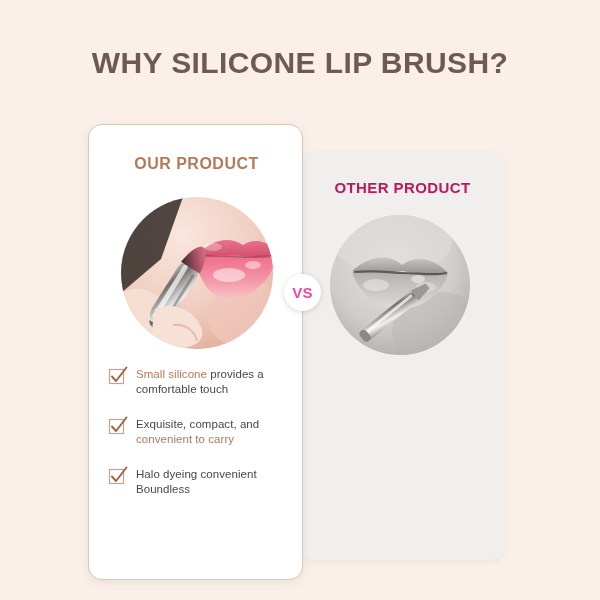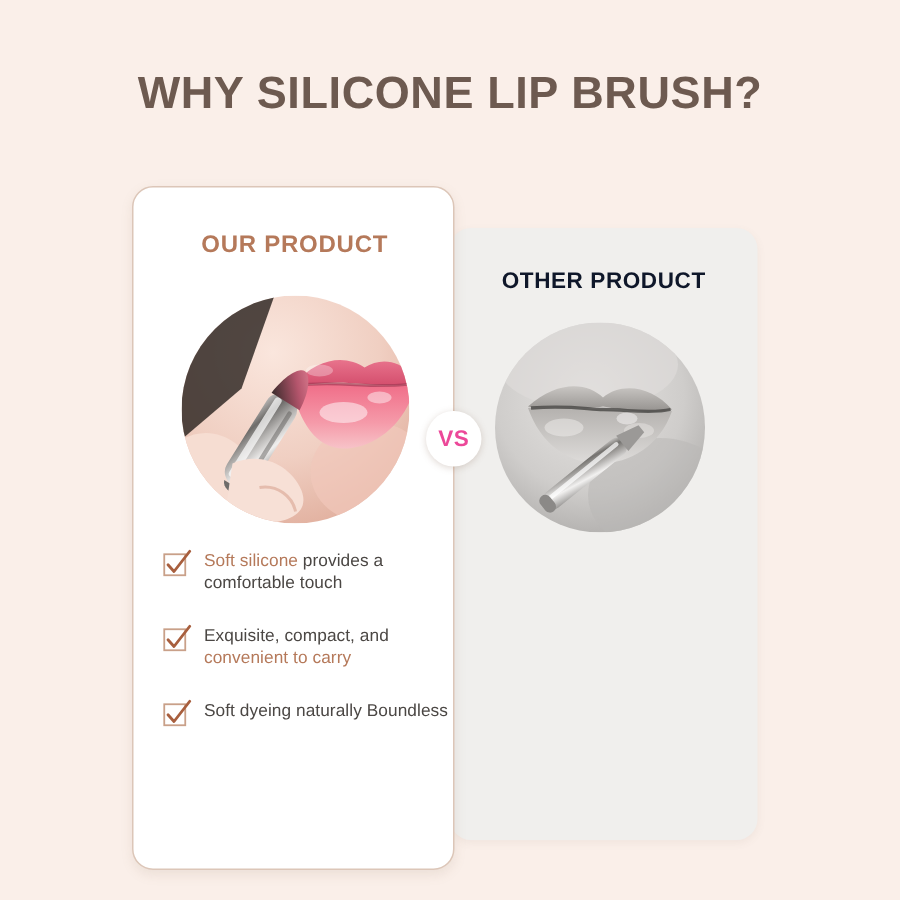--- a/index.html
+++ b/index.html
@@ -42,21 +42,21 @@
   .head-our{
     position:absolute;left:0;top:30px;width:215px;
     text-align:center;
     font-size:16px;font-weight:bold;letter-spacing:.5px;
     color:#b5795a;
   }
   .head-other{
     position:absolute;left:0;top:27px;width:205px;
     text-align:center;
     font-size:15px;font-weight:bold;letter-spacing:.4px;
-    color:#0f172a;
+    color:#be185d;
   }
 
   
   .photo{
     position:absolute;border-radius:50%;overflow:hidden;
   }
   .photo-our{left:32px;top:72px;width:152px;height:152px;}
   .photo-other{left:30px;top:63px;width:140px;height:140px;}
   .photo svg{display:block;width:100%;height:100%;}
 
@@ -202,38 +202,38 @@
     </div>
 
     <div class="list list-our" style="left:20px;top:242px;width:190px;">
       <div class="item">
         <span class="cbox">
           <svg viewBox="0 0 22 22" xmlns="http://www.w3.org/2000/svg">
             <rect x="2.5" y="5.5" width="14" height="14" fill="none" stroke="#c9a089" stroke-width="1.2"></rect>
             <path d="M5 12.5 L9 17 L19.5 3.5" fill="none" stroke="#a85f3e" stroke-width="1.9" stroke-linecap="round" stroke-linejoin="round"></path>
           </svg>
         </span>
-        <span class="txt"><span class="hl">Soft silicone</span><span> provides a comfortable touch</span></span>
+        <span class="txt"><span class="hl">Small silicone</span><span> provides a comfortable touch</span></span>
       </div>
       <div class="item">
         <span class="cbox">
           <svg viewBox="0 0 22 22" xmlns="http://www.w3.org/2000/svg">
             <rect x="2.5" y="5.5" width="14" height="14" fill="none" stroke="#c9a089" stroke-width="1.2"></rect>
             <path d="M5 12.5 L9 17 L19.5 3.5" fill="none" stroke="#a85f3e" stroke-width="1.9" stroke-linecap="round" stroke-linejoin="round"></path>
           </svg>
         </span>
         <span class="txt"><span>Exquisite, compact, and </span><span class="hl">convenient to carry</span></span>
       </div>
       <div class="item">
         <span class="cbox">
           <svg viewBox="0 0 22 22" xmlns="http://www.w3.org/2000/svg">
             <rect x="2.5" y="5.5" width="14" height="14" fill="none" stroke="#c9a089" stroke-width="1.2"></rect>
             <path d="M5 12.5 L9 17 L19.5 3.5" fill="none" stroke="#a85f3e" stroke-width="1.9" stroke-linecap="round" stroke-linejoin="round"></path>
           </svg>
         </span>
-        <span class="txt"><span>Soft dyeing naturally Boundless</span></span>
+        <span class="txt"><span>Halo dyeing convenient Boundless</span></span>
       </div>
     </div>
   </div>
 
   <div class="vs">VS</div>
 
 </div>
 
 </body></html>

